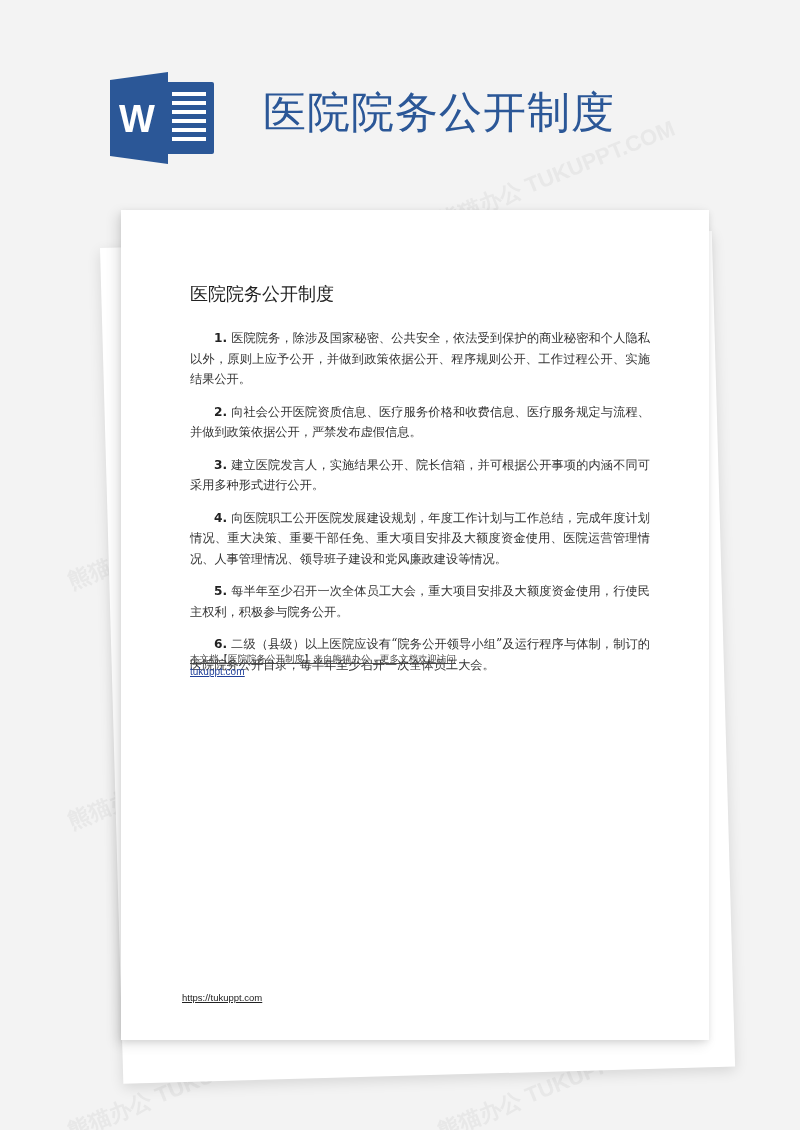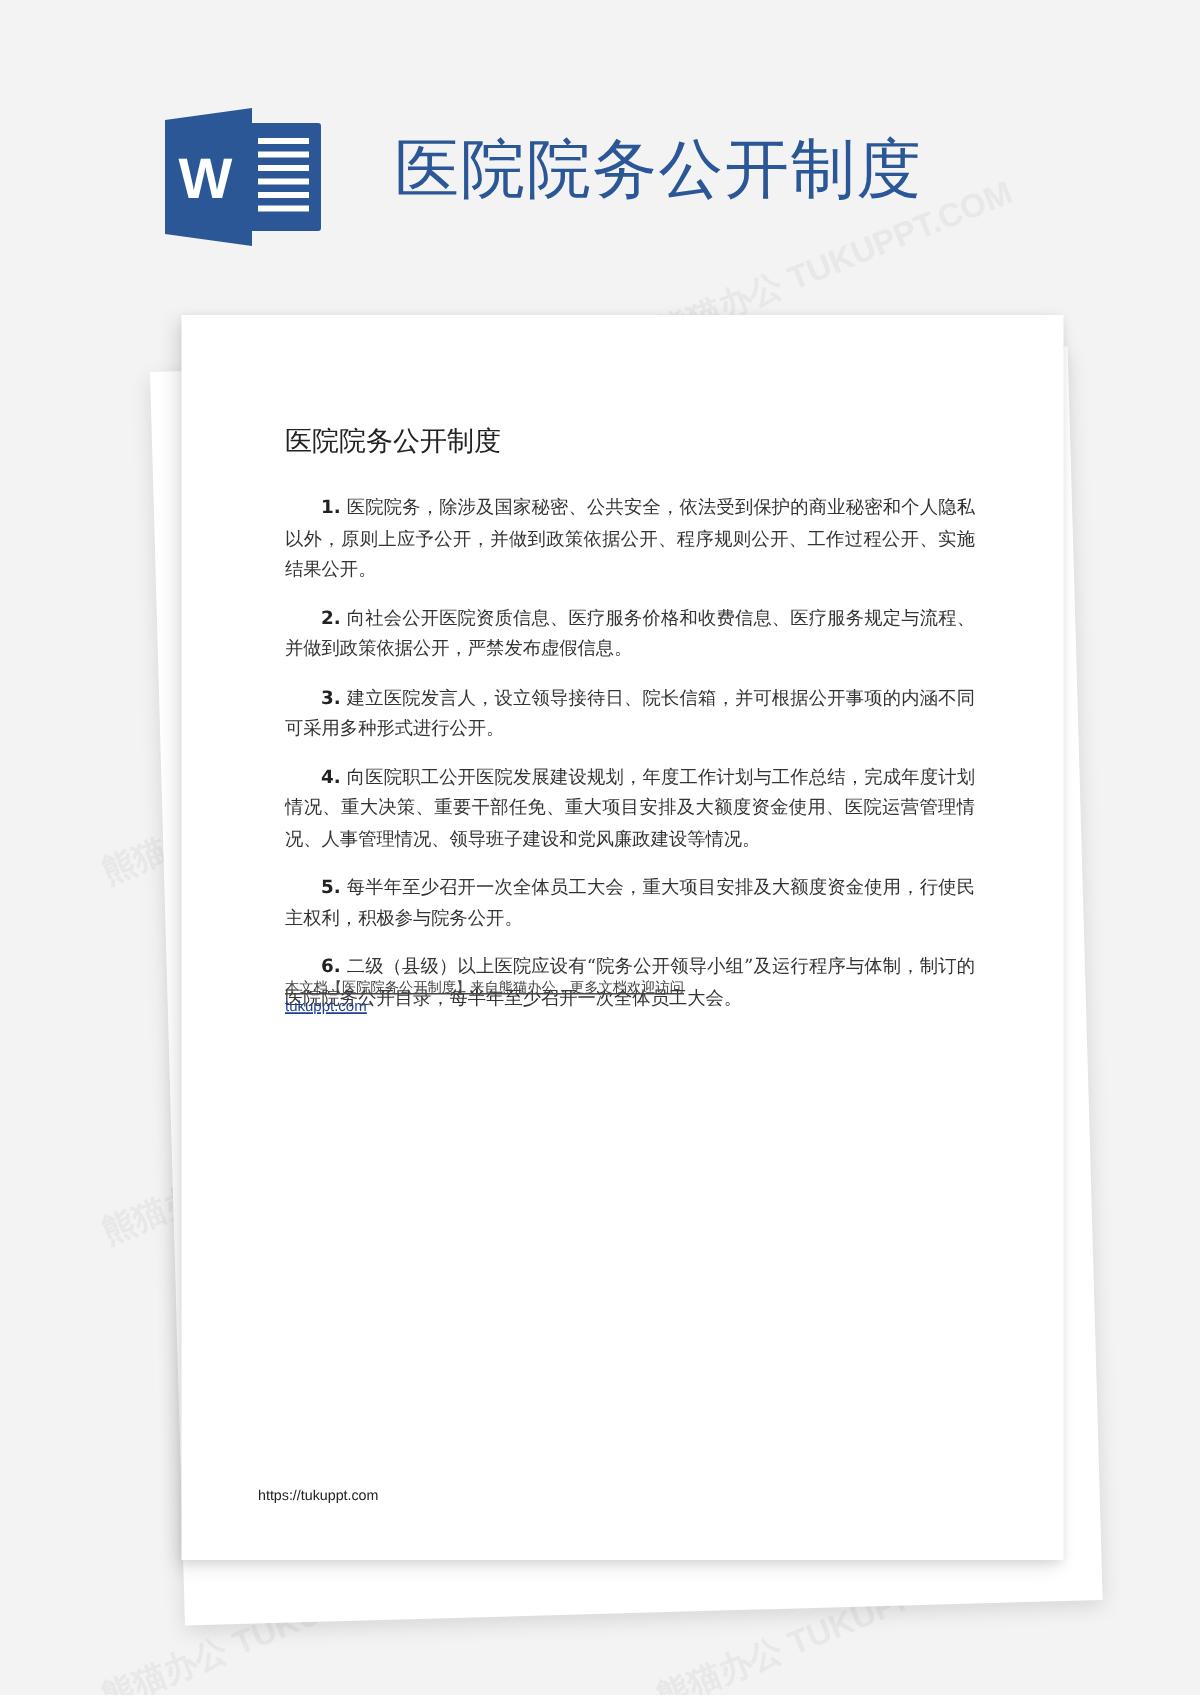--- a/index.html
+++ b/index.html
@@ -31,21 +31,21 @@
   }
   .body {
     position:absolute; left:69px; top:118px; width:460px;
     font-family:"DejaVu Serif", serif;
     font-size:12.2px; line-height:20.5px; color:#333;
   }
   .para { margin:0 0 12px 0; text-indent:24px; text-align:justify; }
   .para .num { font-family:"DejaVu Sans", sans-serif; font-weight:bold; color:#222; }
   .footnote { position:absolute; left:69px; top:442px; font-size:9.5px; color:#444; line-height:13px;text-decoration:underline; }
   .footnote a { color:#1f3f99; text-decoration:underline; display:block; font-family:"Liberation Sans", sans-serif; font-size:10px; }
-  .page-footer { position:absolute; left:51px; top:782px; font-size:9.5px; color:#222; font-family:"Liberation Sans", sans-serif; }
+  .page-footer { position:absolute; left:61px; top:782px; font-size:9.5px; color:#222; font-family:"Liberation Sans", sans-serif;text-decoration:underline; }
   .wm {
     position:absolute; font-family:"Liberation Sans", sans-serif; font-size:22px; font-weight:bold;
     color:rgba(200,200,200,0.25); transform:rotate(-22deg); white-space:nowrap; pointer-events:none;
   }
 </style>
 </head>
 <body>
 
 <div class="word-icon">
   <svg width="106" height="92" viewBox="0 0 106 92">
@@ -70,21 +70,21 @@
 <div class="wm" style="left:60px;top:760px;">熊猫办公 TUKUPPT.COM</div>
 <div class="wm" style="left:430px;top:1070px;">熊猫办公 TUKUPPT.COM</div>
 <div class="wm" style="left:60px;top:1070px;">熊猫办公 TUKUPPT.COM</div>
 
 <div class="back-sheet"></div>
 <div class="sheet">
   <div class="doc-title">医院院务公开制度</div>
   <div class="body">
     <p class="para"><span class="num">1.</span><span> 医院院务，除涉及国家秘密、公共安全，依法受到保护的商业秘密和个人隐私以外，原则上应予公开，并做到政策依据公开、程序规则公开、工作过程公开、实施结果公开。</span></p>
     <p class="para"><span class="num">2.</span><span> 向社会公开医院资质信息、医疗服务价格和收费信息、医疗服务规定与流程、并做到政策依据公开，严禁发布虚假信息。</span></p>
-    <p class="para"><span class="num">3.</span><span> 建立医院发言人，设立领导接待日、院长信箱，并可根据公开事项的内涵不同可采用多种形式进行公开。</span></p>
+    <p class="para"><span class="num">3.</span><span> 建立医院发言人，实施结果公开、院长信箱，并可根据公开事项的内涵不同可采用多种形式进行公开。</span></p>
     <p class="para"><span class="num">4.</span><span> 向医院职工公开医院发展建设规划，年度工作计划与工作总结，完成年度计划情况、重大决策、重要干部任免、重大项目安排及大额度资金使用、医院运营管理情况、人事管理情况、领导班子建设和党风廉政建设等情况。</span></p>
     <p class="para"><span class="num">5.</span><span> 每半年至少召开一次全体员工大会，重大项目安排及大额度资金使用，行使民主权利，积极参与院务公开。</span></p>
     <p class="para"><span class="num">6.</span><span> 二级（县级）以上医院应设有“院务公开领导小组”及运行程序与体制，制订的医院院务公开目录，每半年至少召开一次全体员工大会。</span></p>
   </div>
   <div class="footnote">
     <span>本文档【医院院务公开制度】来自熊猫办公，更多文档欢迎访问</span>
     <a>tukuppt.com</a>
   </div>
   <div class="page-footer">https://tukuppt.com</div>
 </div>

